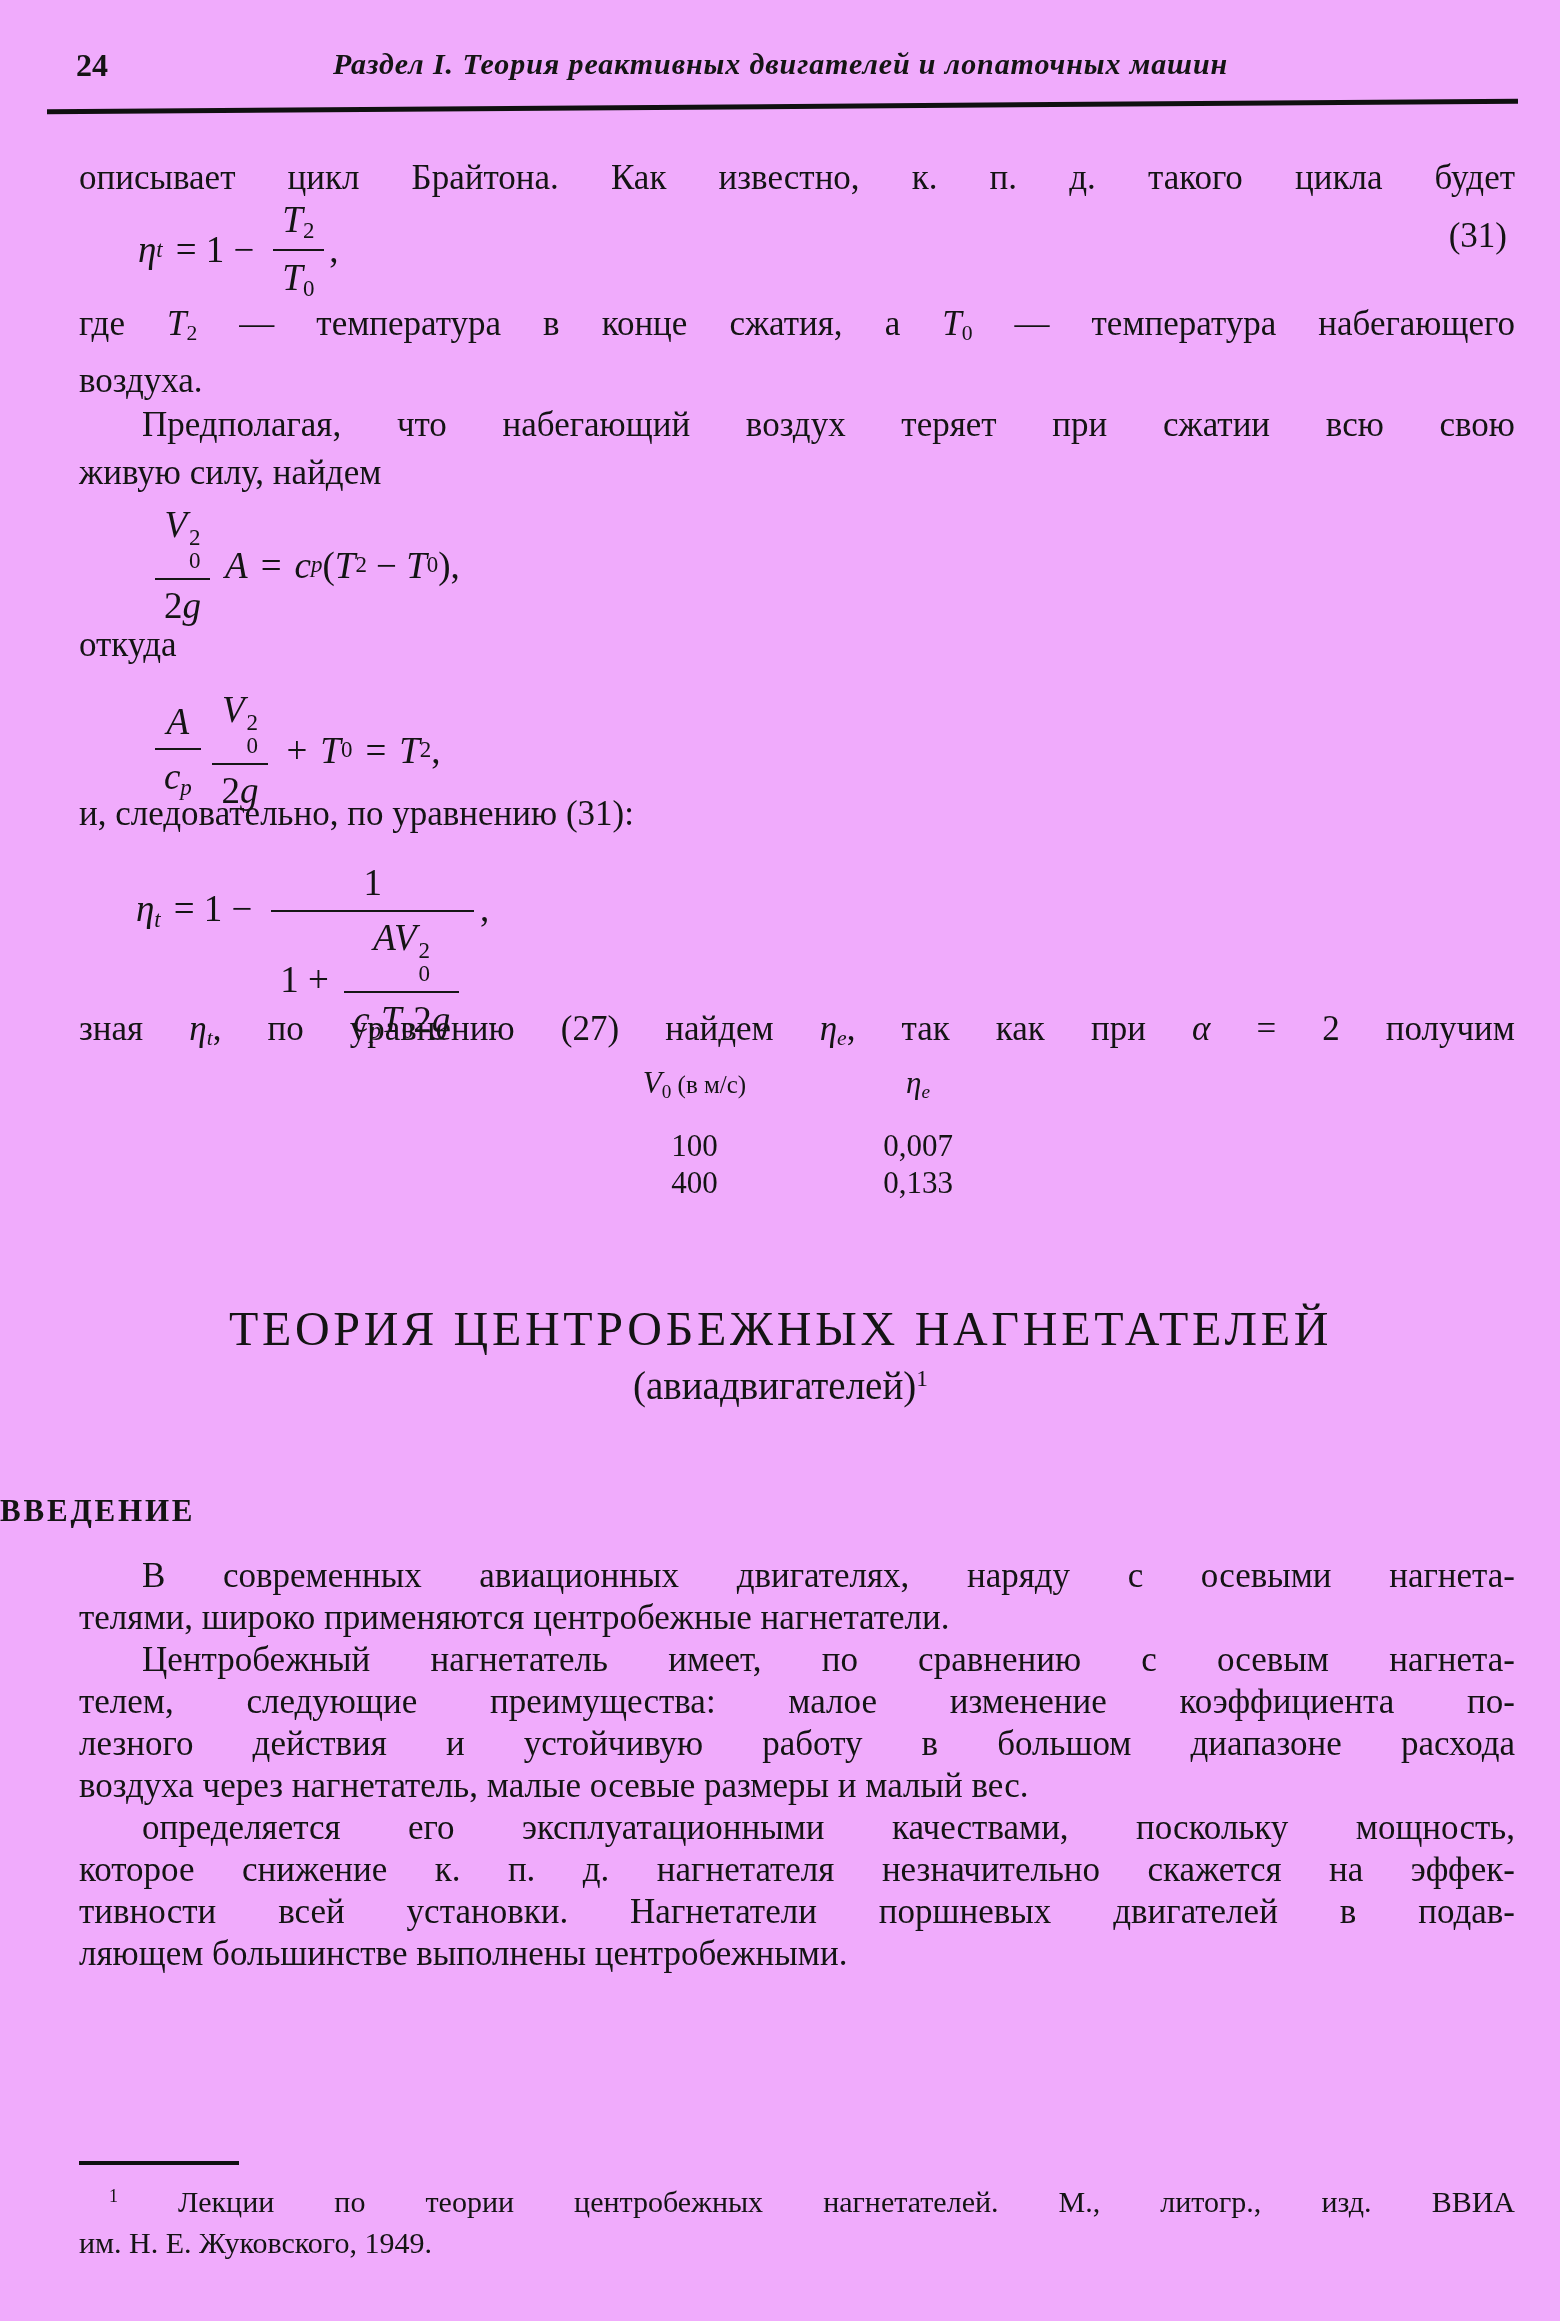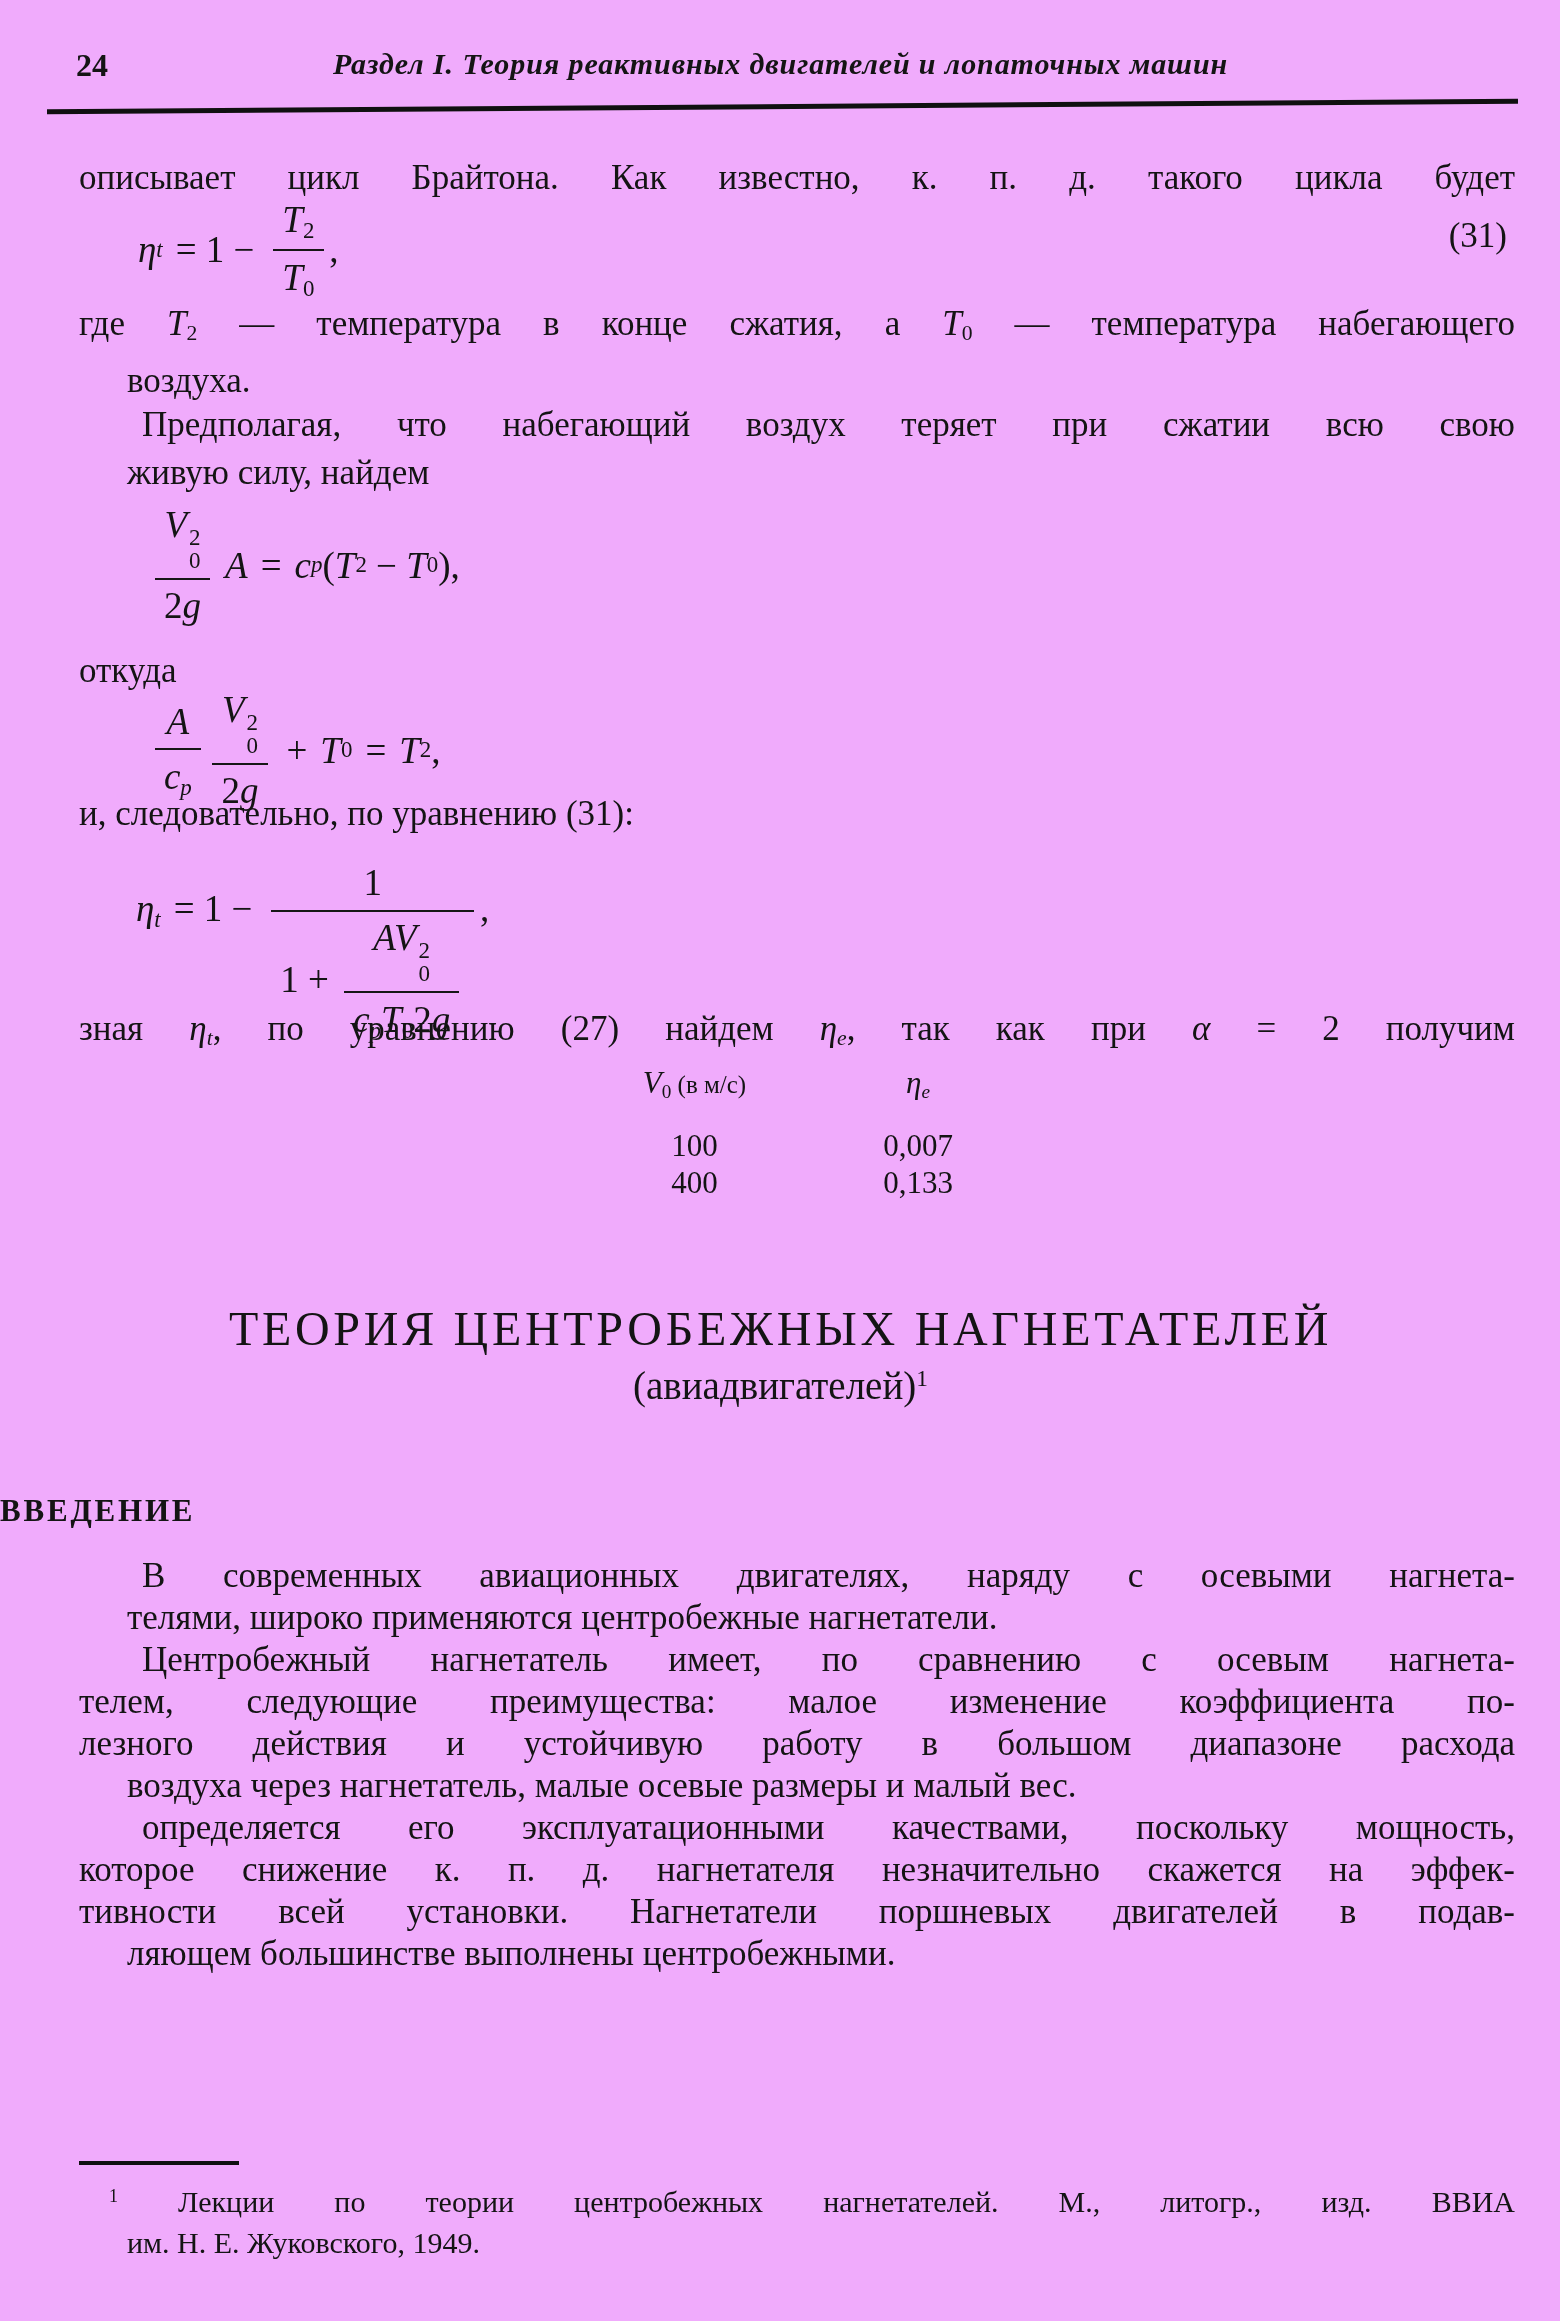--- a/index.html
+++ b/index.html
@@ -11,21 +11,21 @@
   .runhead{position:absolute;top:47px;left:0;width:100%;text-align:center;
            font-style:italic;font-weight:bold;font-size:30px;letter-spacing:0.9px;}
   .headrule{position:absolute;top:104px;left:47px;width:1471px;height:4.7px;background:#101010;
             transform:rotate(-0.4deg);}
 
   
   .block{position:absolute;left:79px;width:1436px;}
   .top-text{font-size:35px;line-height:48px;}
   .body-text{font-size:35px;line-height:42px;}
   .jline{text-align:justify;text-align-last:justify;}
-  .jline.last{text-align-last:left;margin-left:48px;}
+  .jline.last{text-align-last:left;}
   .indent .jline:first-child{text-indent:63px;}
   .it{font-style:italic;}
   .sb{font-size:0.62em;vertical-align:-0.25em;}
   .sup{font-size:0.6em;vertical-align:0.55em;}
 
   
   .formula{position:absolute;display:flex;align-items:center;font-size:37px;}
   .mid{margin:0 13px;white-space:pre;}
   .frac{display:inline-flex;flex-direction:column;align-items:center;text-align:center;margin:0 5.6px;}
   .frac .num{padding:0 9.3px 5.6px;}
@@ -106,21 +106,21 @@
       <span class="sb it">p</span>
     <span>(</span>
       <span class="it">T</span>
       <span class="sb">2</span>
       <span style="white-space:pre;"> − </span>
       <span class="it">T</span>
       <span class="sb">0</span>
       <span>),</span>
   </div>
 
-  <div class="plainline" style="top:651px;">откуда</div>
+  <div class="plainline" style="top:625px;">откуда</div>
 
   <div class="formula" style="left:149px;top:688px;">
     <span class="frac">
       <span class="num"><span class="it">A</span></span>
       <span class="den"><span class="it">c</span><span class="sb it">p</span></span>
     </span>
     <span class="frac">
       <span class="num"><span class="it">V</span><span class="ss">
             <span>2</span>
             <span>0</span>

